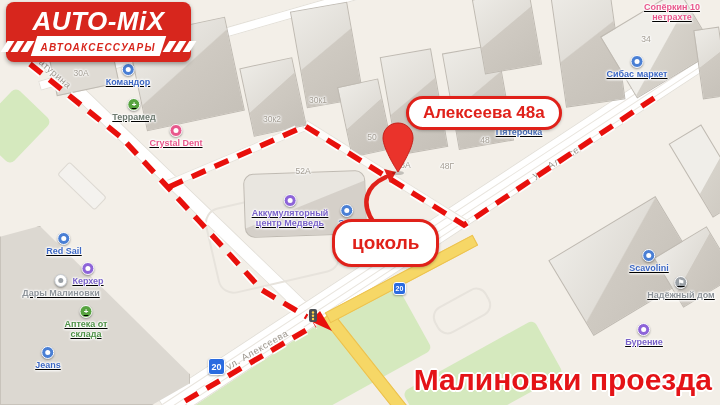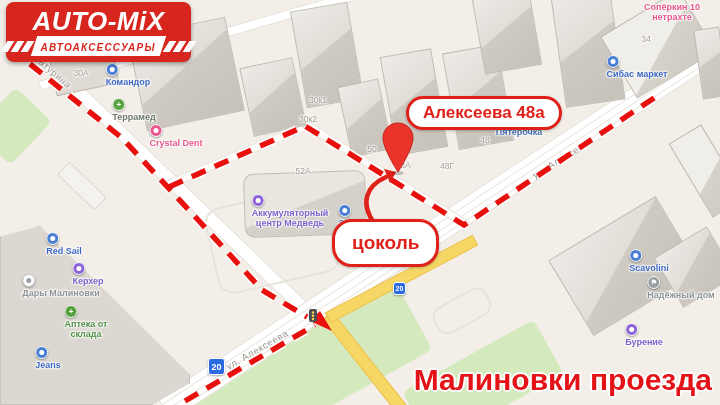--- a/index.html
+++ b/index.html
@@ -20,21 +20,21 @@
   .bld.slab{background:linear-gradient(150deg,#f0eee9 0 55%,#d6d2ca 56%,#cdc8c0 100%);}
   .bld.mall{background:#dcd8d1;border:1px solid #c8c3bb;}
   .bld.kiosk{background:#f4f2ee;border:1px solid #ddd9d2;border-radius:3px;}
   .bld.round{border-radius:10px;background:linear-gradient(160deg,#e9e6e0 0 50%,#d5d0c9 51%);}
 
   
   .street-label{position:absolute;z-index:4;color:#9b958c;font-size:9.5px;letter-spacing:.6px;white-space:nowrap;
       text-shadow:0 1px 2px #fff,0 -1px 2px #fff,1px 0 2px #fff,-1px 0 2px #fff;}
   .bld-label{position:absolute;z-index:4;color:#a39d93;font-size:8.5px;white-space:nowrap;transform:translateX(-50%);
       text-shadow:0 1px 2px #fff,0 -1px 2px #fff,1px 0 2px #fff,-1px 0 2px #fff;}
-  .poi{position:absolute;z-index:6;transform:translateX(-50%);display:flex;flex-direction:column;align-items:flex-start;}
+  .poi{position:absolute;z-index:6;transform:translateX(-50%);display:flex;flex-direction:column;align-items:center;text-decoration:underline;}
   .poi .ico{width:13px;height:13px;border-radius:50%;border:1.5px solid #fff;box-shadow:0 1px 2px rgba(0,0,0,.35);
       display:flex;align-items:center;justify-content:center;color:#fff;font-size:8px;font-weight:bold;line-height:1;}
   .poi .ico .dot{width:5px;height:5px;border-radius:50%;background:#fff;}
   .poi.small .ico{width:10px;height:10px;}
   .poi .lbl{margin-top:1px;font-size:9px;line-height:10px;text-align:center;white-space:nowrap;font-weight:bold;
       text-shadow:0 1px 2px #fff,0 -1px 2px #fff,1px 0 2px #fff,-1px 0 2px #fff;}
   .badge{position:absolute;z-index:6;background:#2a6be0;border:1.5px solid #fff;border-radius:3px;color:#fff;
       font-weight:bold;display:flex;align-items:center;justify-content:center;box-shadow:0 1px 2px rgba(0,0,0,.3);}
 
   
@@ -122,23 +122,23 @@
   </svg>
 
   <div id="streets">
       <div class="street-label" style="left: 14px; top: 60px; transform: rotate(41deg);">ул. Батурина</div>
       <div class="street-label" style="left: 222px; top: 344px; transform: rotate(-30deg);">ул. Алексеева</div>
       <div class="street-label" style="left: 528px; top: 152px; transform: rotate(-31deg);">ул. Алексеева</div>
     </div>
   <div id="bld-labels">
       <div class="bld-label" style="left: 81px; top: 68px;">30А</div>
       <div class="bld-label" style="left: 318px; top: 95px;">30к1</div>
-      <div class="bld-label" style="left: 272px; top: 114px; margin-left: 36px;">30к2</div>
+      <div class="bld-label" style="left: 272px; top: 114px;">30к2</div>
       <div class="bld-label" style="left: 303px; top: 166px;">52А</div>
-      <div class="bld-label" style="left: 362px; top: 144px; padding-left: 20px;">50</div>
+      <div class="bld-label" style="left: 362px; top: 132px; padding-left: 20px;">50</div>
       <div class="bld-label" style="left: 403px; top: 160px;">48А</div>
       <div class="bld-label" style="left: 447px; top: 161px;">48Г</div>
       <div class="bld-label" style="left: 485px; top: 135px;">48</div>
       <div class="bld-label" style="left: 646px; top: 34px;">34</div>
     </div>
   <div id="pois">
       <div class="poi" style="left: 128px; top: 63px;">
         <span class="ico" style="background: rgb(74, 127, 212);">
           <span class="dot"></span>
         </span>

